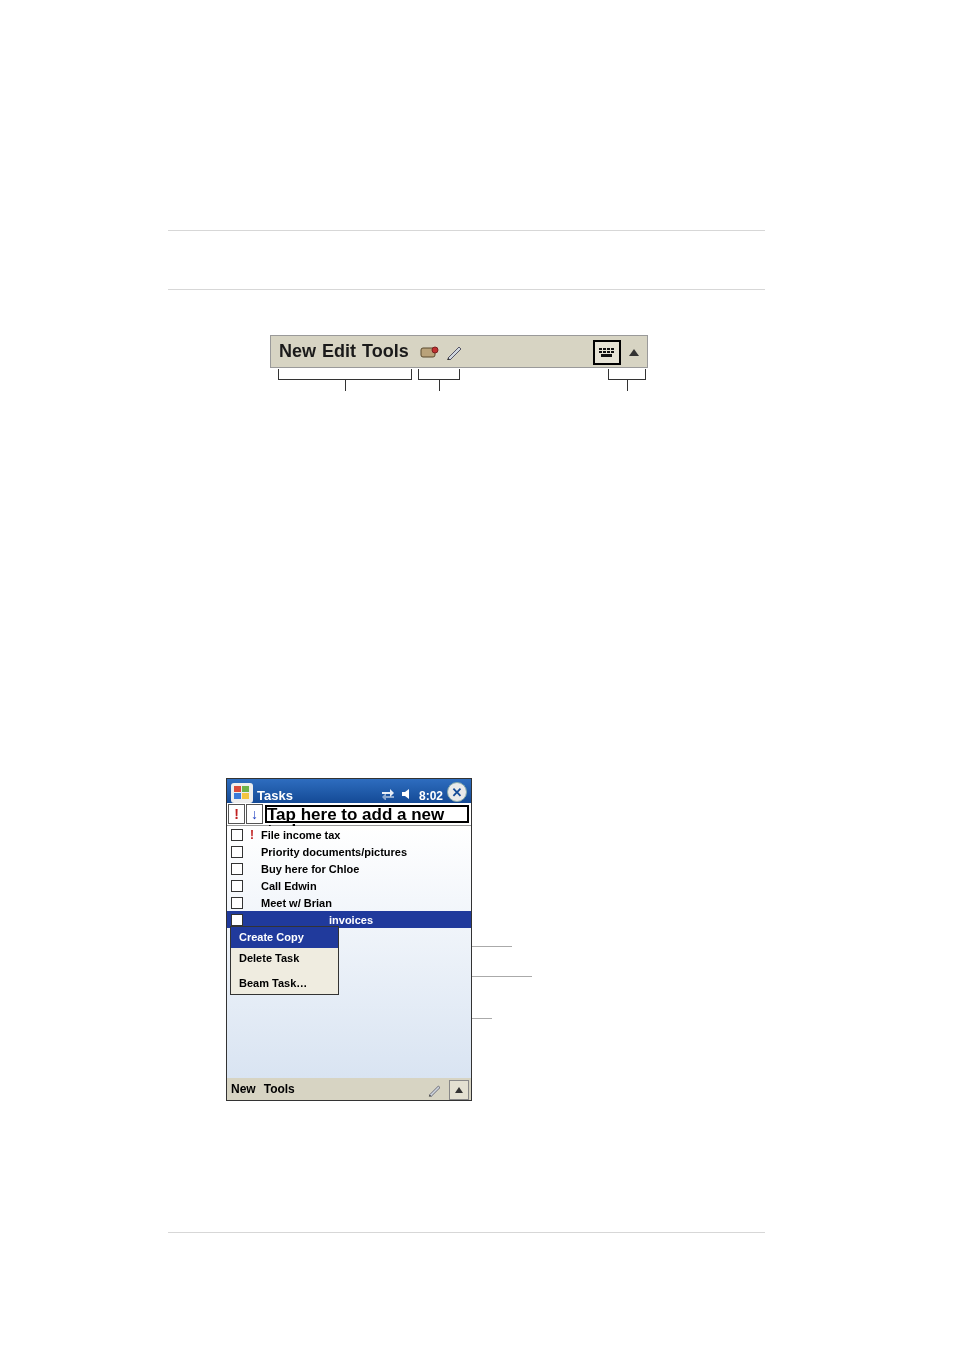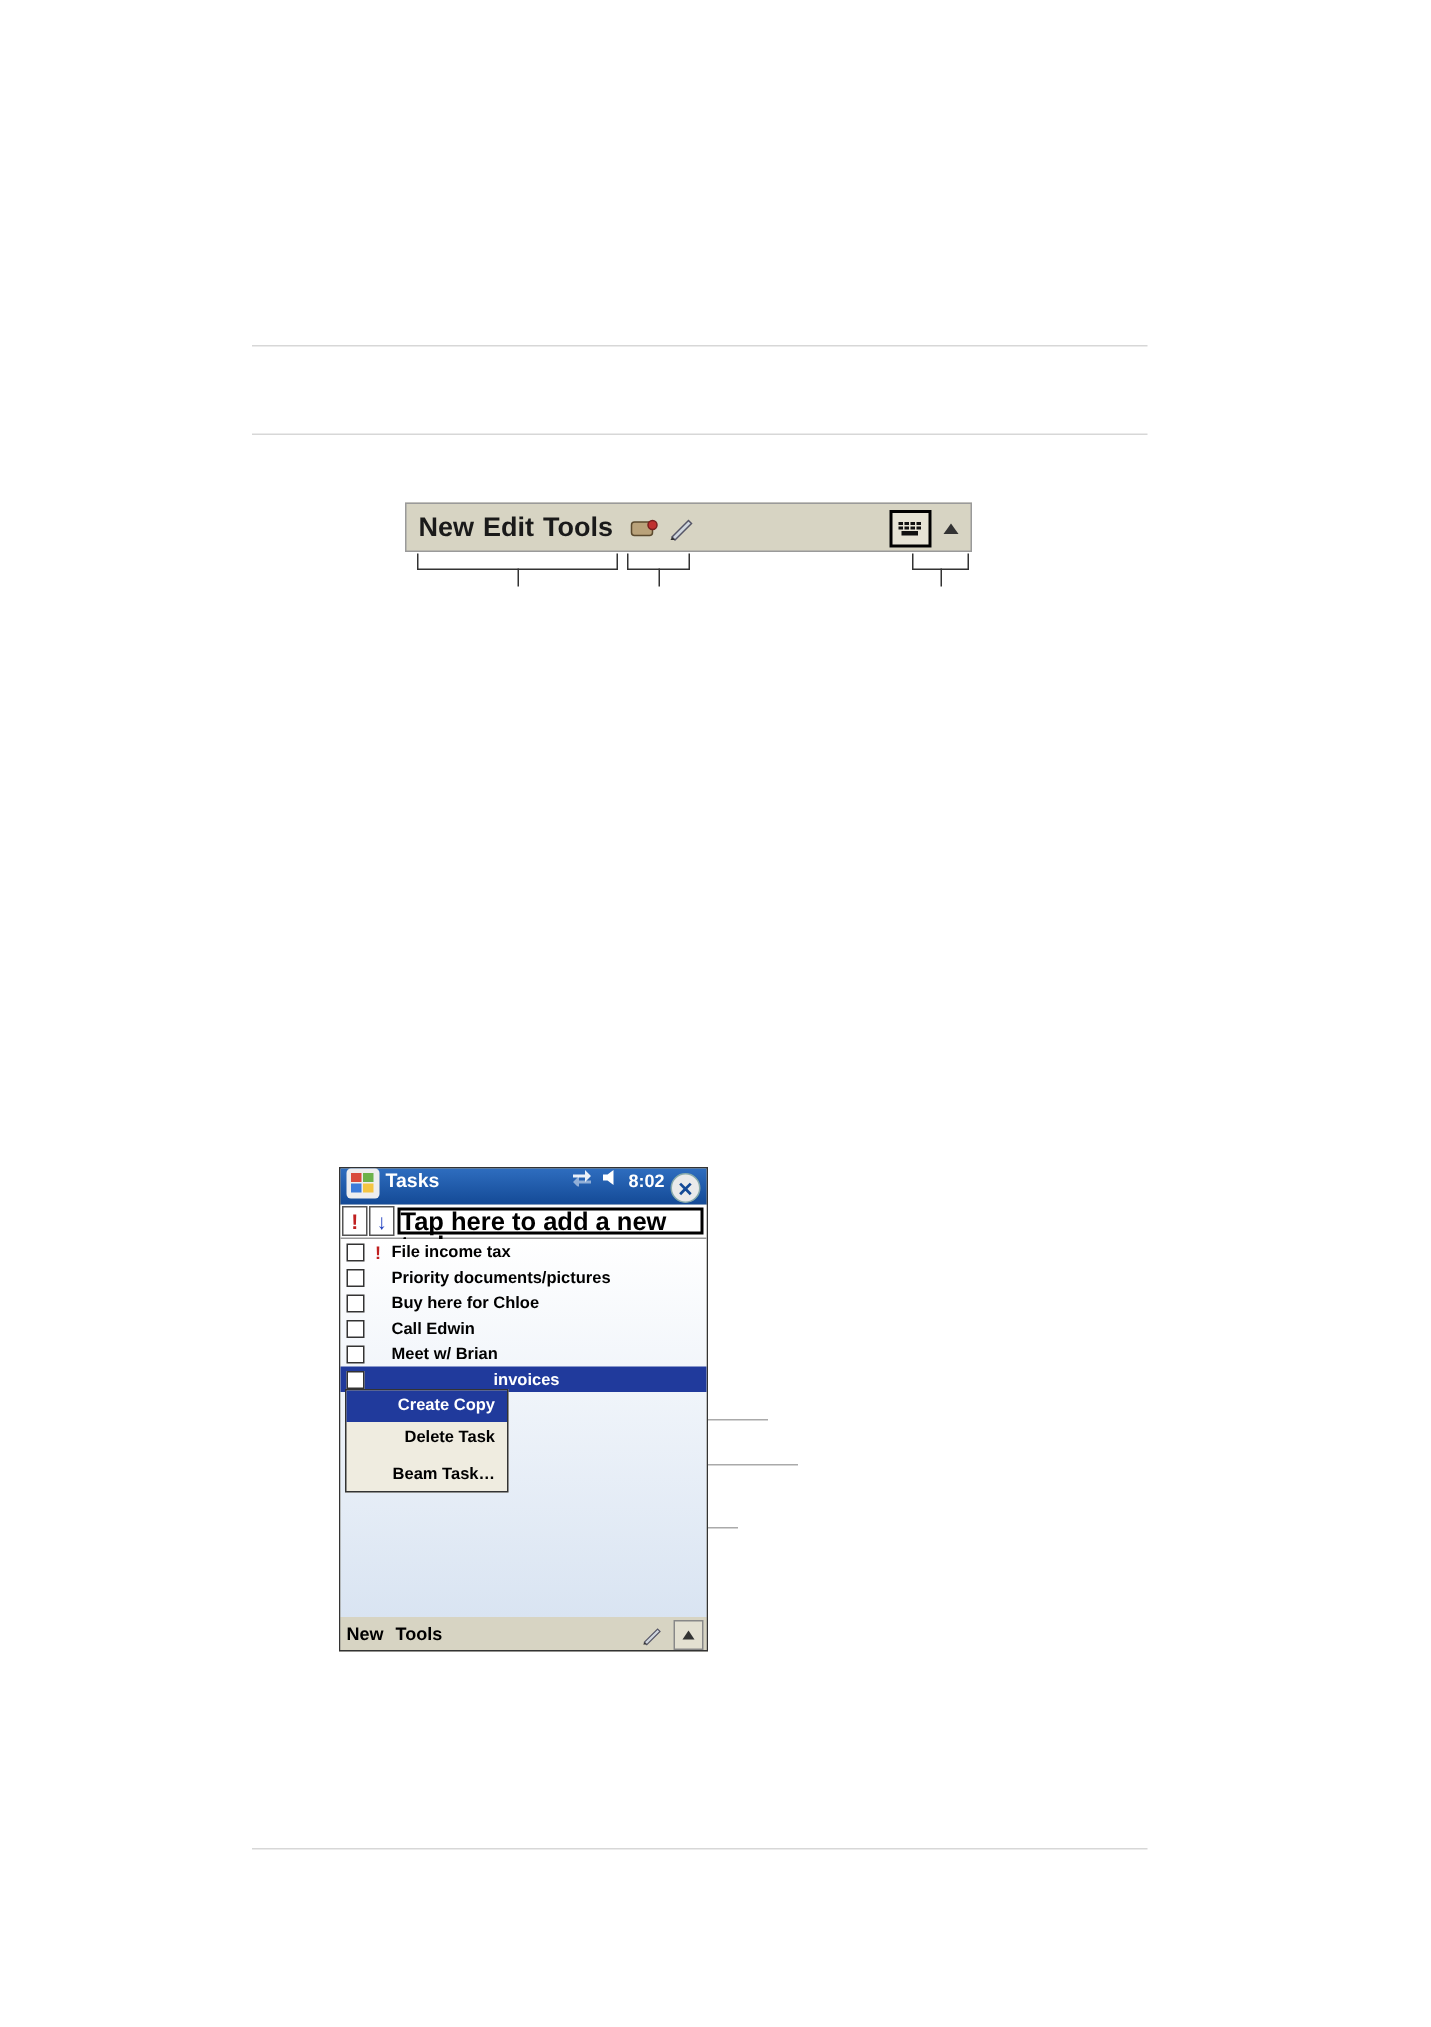--- a/index.html
+++ b/index.html
@@ -116,21 +116,21 @@
     font-family: Tahoma, Geneva, sans-serif;
     font-size: 12px;
     color: #000;
     box-sizing: border-box;
     position: relative;
   }
   .titlebar {
     height: 24px;
     background: linear-gradient(to bottom, #2e6dbf 0%, #144a96 100%);
     display: flex;
-    align-items: flex-start;
+    align-items: flex-end;
     padding: 0 4px;
     color: #fff;
     font-weight: bold;
     font-size: 13px;
     position: relative;
   }
   .start-icon {
     width: 22px;
     height: 20px;
     background: #eee;
@@ -265,21 +265,20 @@
     background: #efece0;
     border: 1px solid #333;
     z-index: 5;
   }
   .cm-item {
     padding: 2px 8px;
     font-size: 11px;
     font-weight: bold;
     height: 17px;
     line-height: 17px;
-    text-align: right;
   }
   .cm-item.hi {
     background: #203a9c;
     color: #fff;
   }
   .cm-gap { height: 4px; }
 
   .bottom-bar {
     height: 22px;
     background: #d7d4c3;

